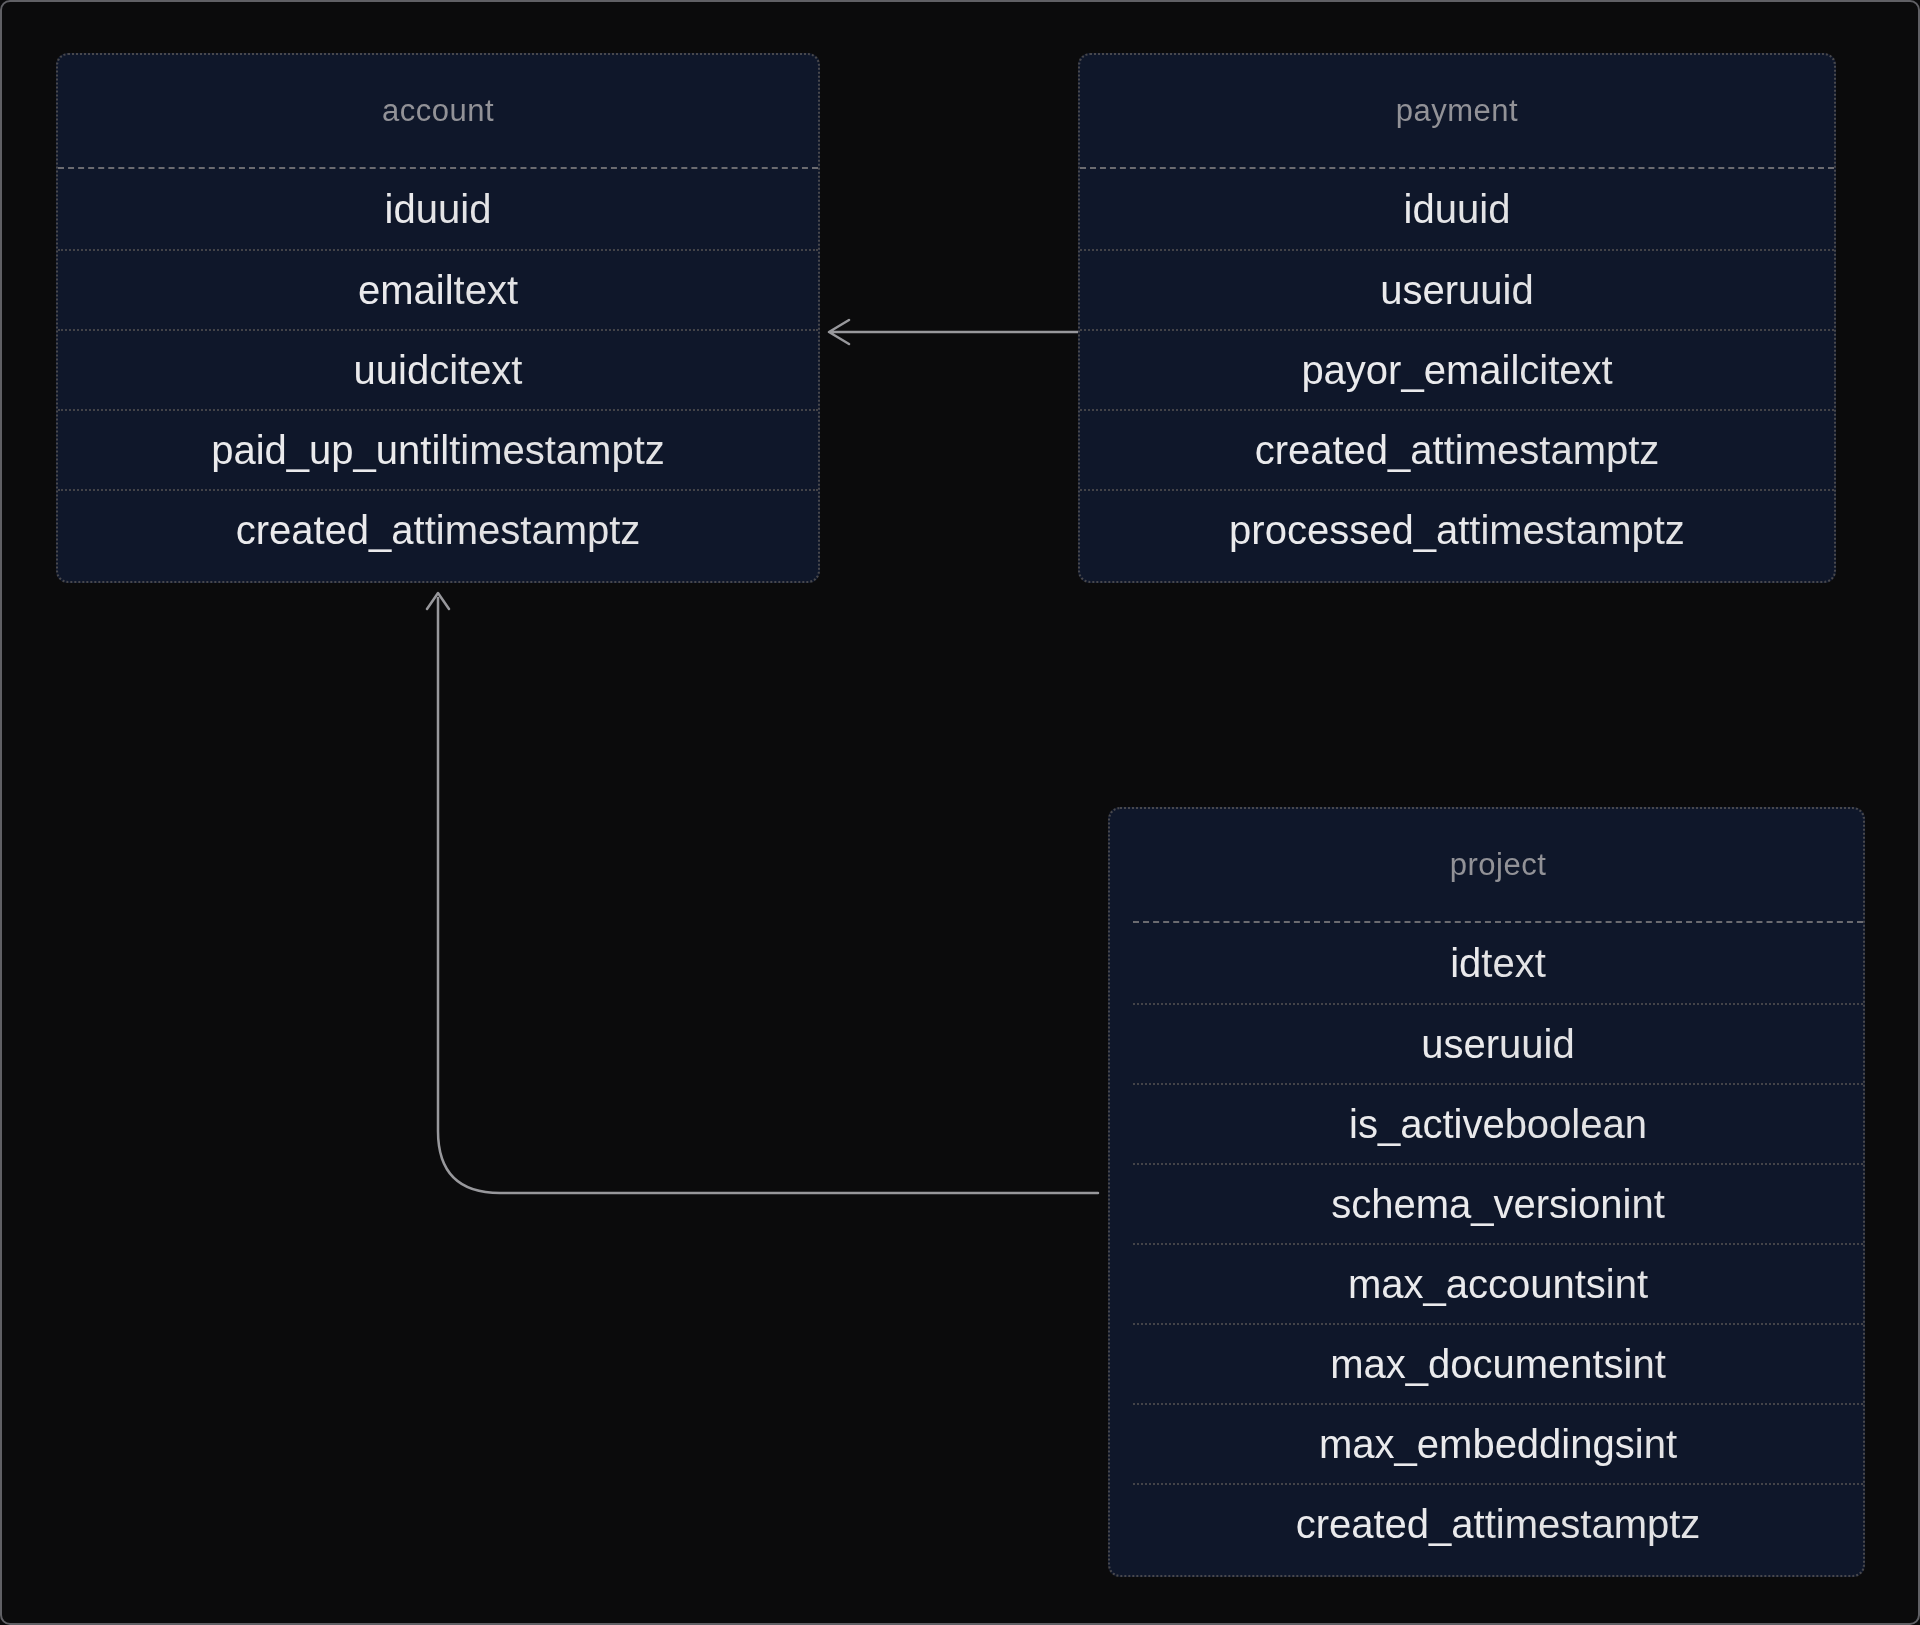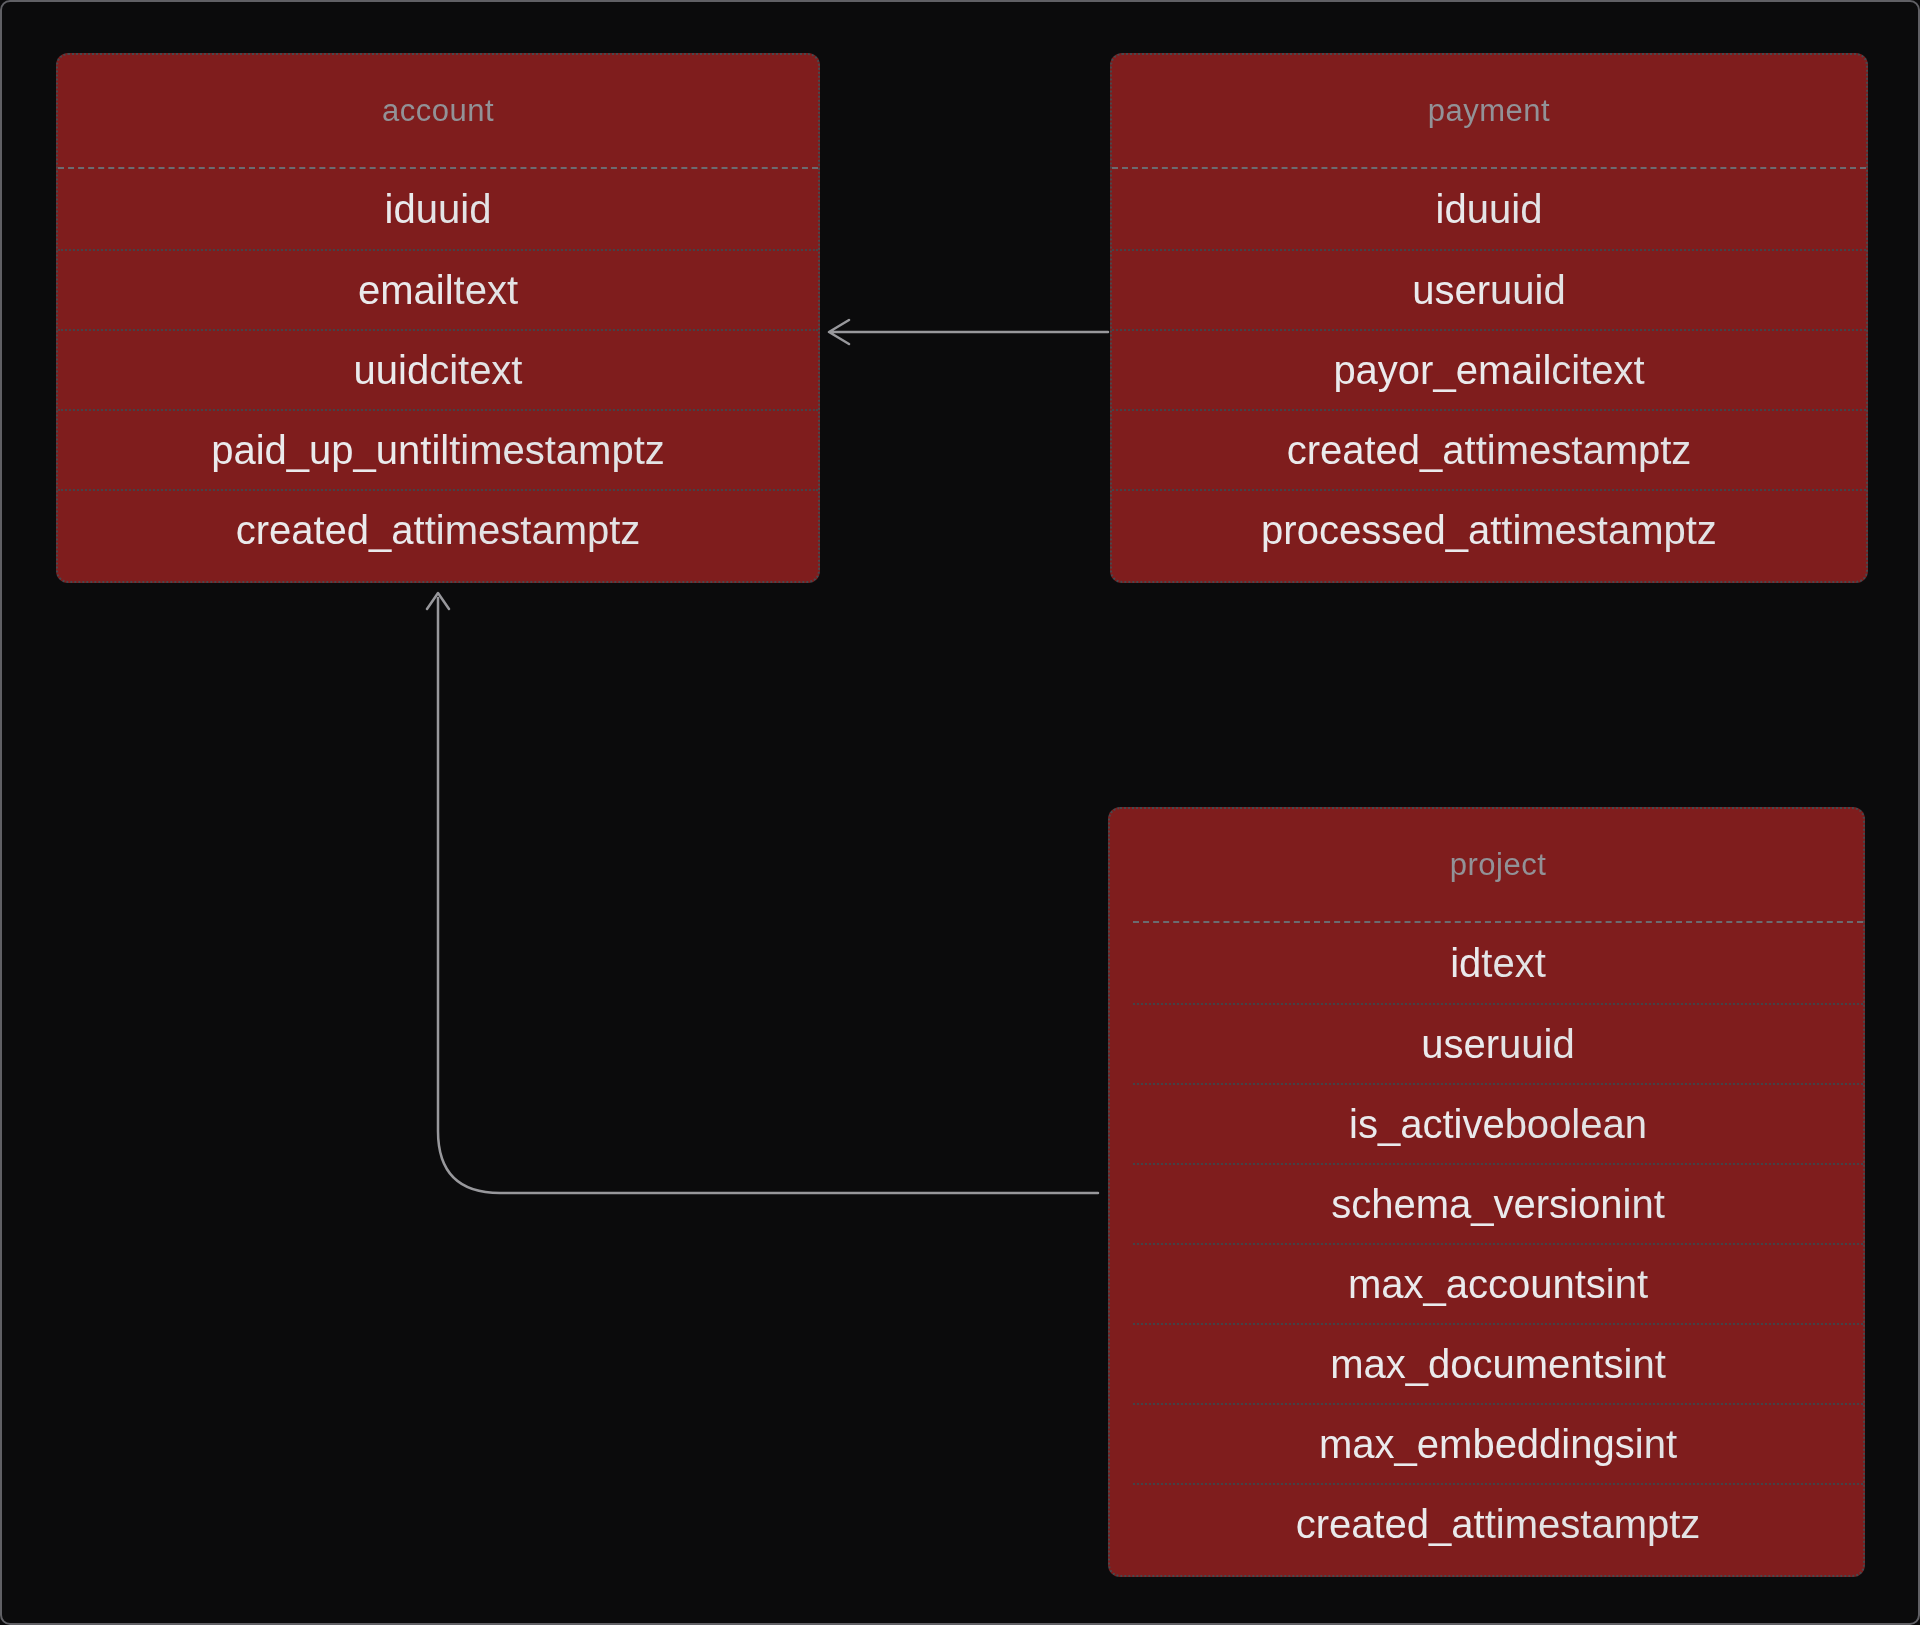--- a/index.html
+++ b/index.html
@@ -28,21 +28,21 @@
   .edges path {
     fill: none;
     stroke: #98989c;
     stroke-width: 2.5;
     stroke-linecap: round;
     stroke-linejoin: round;
   }
   .table {
     position: absolute;
     box-sizing: border-box;
-    background: #7f1d1d;
+    background: #0f172a;
     border: 2px dotted #48484d;
     border-radius: 12px;
   }
   .thead {
     height: 114px;
     box-sizing: border-box;
     display: flex;
     align-items: center;
     justify-content: center;
     font-size: 31px;
@@ -60,21 +60,21 @@
     align-items: center;
     justify-content: center;
     padding: 0 50px;
     border-top: 2px dotted #434348;
     font-size: 40px;
   }
   .trow:first-child { border-top: none; }
   .cname { color: #eaeaec; }
   .ctype { color: #e3e3e5; text-align: right; }
   .t-account { left: 54px;   top: 51px;  width: 764px; }
-  .t-payment { left: 1108px; top: 51px;  width: 758px; }
+  .t-payment { left: 1076px; top: 51px;  width: 758px; }
   .t-project { left: 1106px; top: 805px; width: 757px; padding-left: 23px; }
 </style>
 </head>
 <body>
 
 <div class="frame">
 
   <svg class="edges" viewBox="0 0 1920 1625">
     <path d="M1106 330 L830 330 M847 318 L827 330 L847 342"></path>
     <path d="M1096 1191 L498 1191 Q436 1191 436 1129 L436 596 M425 607 L436 591 L447 607"></path>

